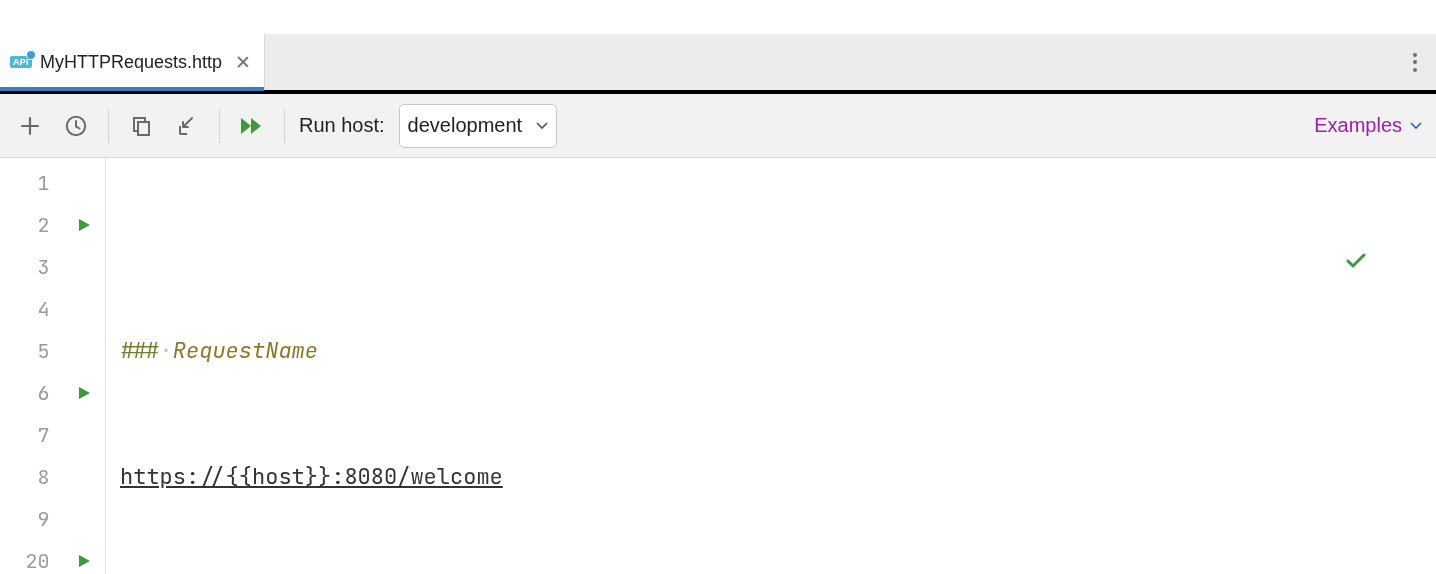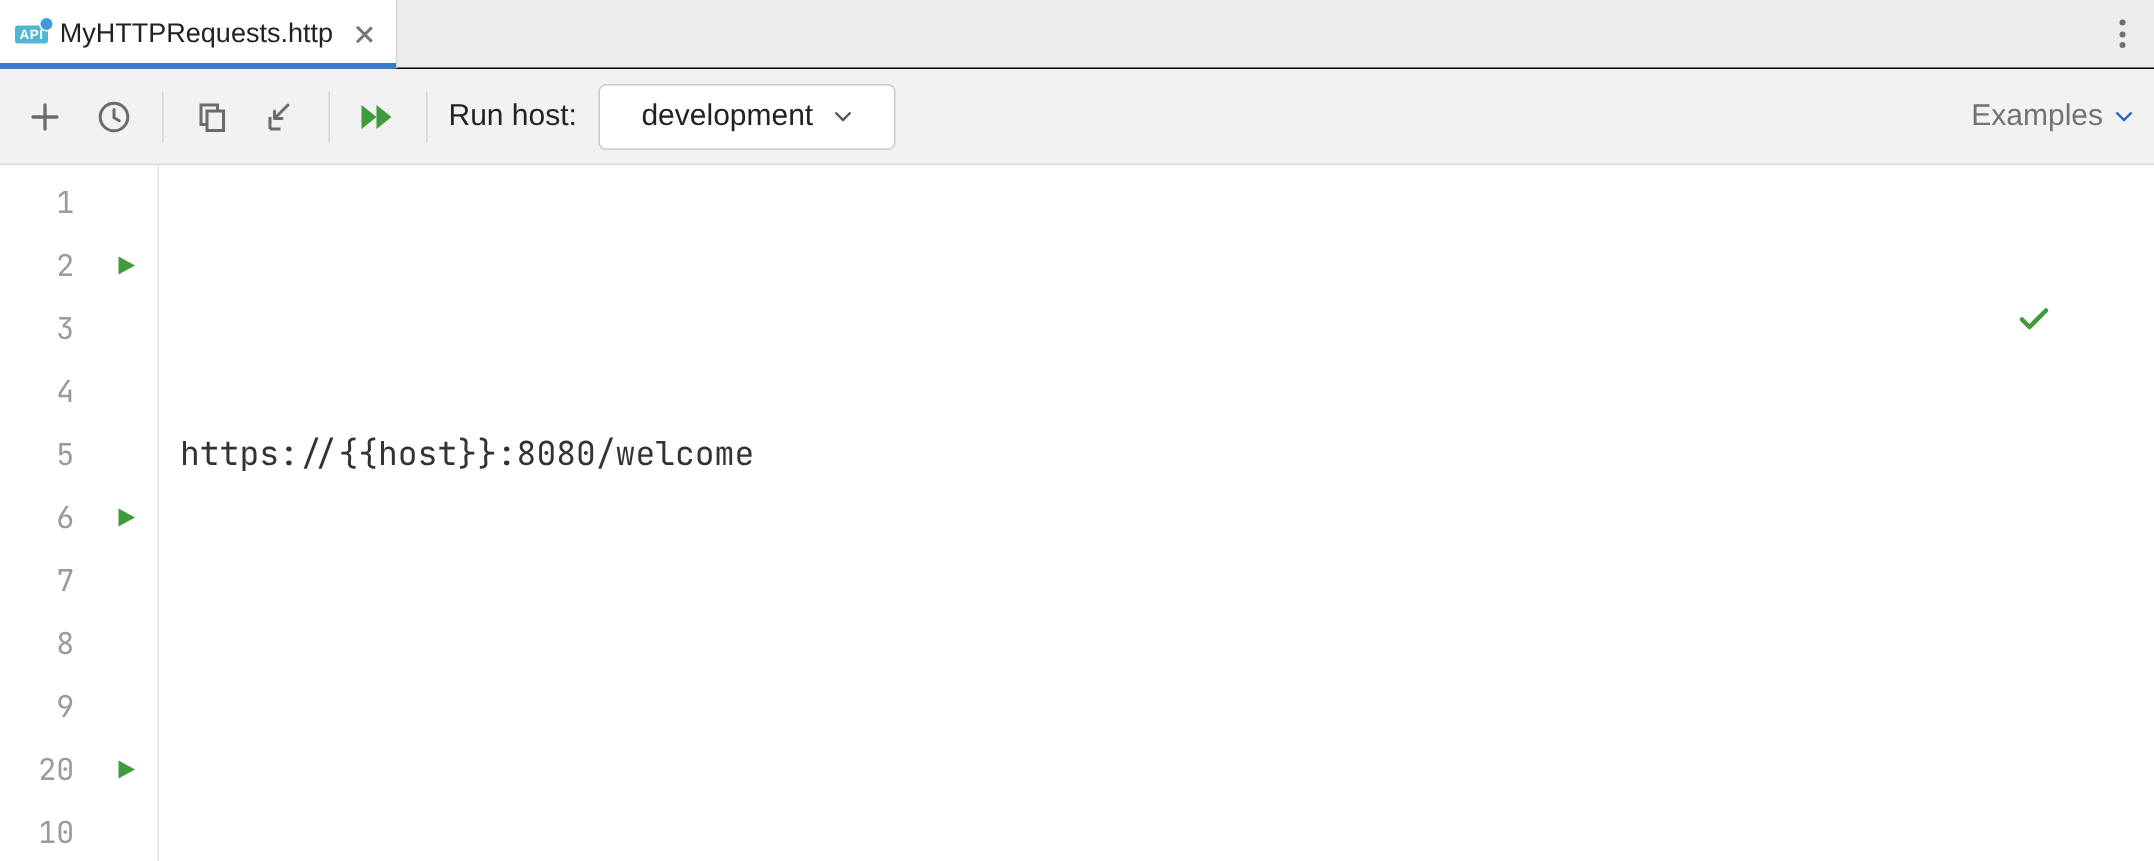--- a/index.html
+++ b/index.html
@@ -1,50 +1,50 @@
 <!DOCTYPE html>
 <html><head>
 <meta charset="utf-8">
 <style>
   * { margin: 0; padding: 0; box-sizing: border-box; }
   html, body { width: 1436px; height: 574px; font-family: -apple-system, "Segoe UI", Arial, sans-serif; background: #fff; }
 
   
-  .tabbar { height: 46px; background: #ececec; border-bottom: 1px solid #000000; display: flex; align-items: stretch; }
+  .tabbar { height: 60px; background: #ececec; border-bottom: 4px solid #000000; display: flex; align-items: stretch; margin-top: 34px; }
   .tab { display: flex; align-items: center; background: #fff; border-right: 1px solid #d7d7d7; padding: 0 14px 0 10px; gap: 8px; position: relative; }
   .tab::after { content: ""; position: absolute; left: 0; right: 0; bottom: -1px; height: 4px; background: #3b7dc4; }
   .api-badge { background:#4fb7d3; color:#fff; font-size:9px; font-weight:700; padding:1px 3px; border-radius:2px; font-family:Arial,sans-serif; letter-spacing:0.3px; position:relative; }
   .api-badge::before { content:""; position:absolute; top:-6px; right:-4px; width:8px; height:8px; border-radius:50%; background:#3f9ae0; border:1px solid #fff;}
   .tab-title { font-size: 18px; color:#222;text-align:center; }
   .close-x { width:14px; height:14px; position:relative; margin-left:6px; }
   .close-x::before, .close-x::after { content:""; position:absolute; left:6px; top:0; width:1.5px; height:14px; background:#777; }
   .close-x::before { transform: rotate(45deg);} .close-x::after{ transform: rotate(-45deg);}
   .tabbar-right { margin-left:auto; display:flex; align-items:center; padding:0 12px; }
   .kebab { width:18px; height:26px; display:flex; flex-direction:column; justify-content:space-evenly; align-items:center; }
   .kebab span { width:4px; height:4px; background:#6f6f6f; border-radius:50%; }
 
   
   .toolbar { height: 64px; background:#f2f2f2; border-bottom:1px solid #dadada; display:flex; align-items:center; padding:0 14px; gap:14px; }
   .tb-btn { width:32px; height:32px; display:flex; align-items:center; justify-content:center; color:#6b6b6b; }
   .tb-sep { width:1px; height:34px; background:#d3d3d3; margin:0 2px; }
   .runwith-label { font-size:20px; color:#222; margin-left:-2px; }
-  .env-select { height:44px; border:1px solid #c9c9c9; border-radius:5px; background:#fff; display:flex; align-items:center; padding:0 28px; gap:14px; font-size:20px; color:#222;}
-  .toolbar-right { margin-left:auto; display:flex; align-items:center; gap:8px; color:#737373; font-size:20px;}
+  .env-select { height:44px; border:1px solid #c9c9c9; border-radius:5px; background:#fff; display:flex; align-items:center; padding:0 8px; gap:14px; font-size:20px; color:#222;}
+  .toolbar-right { margin-left:auto; display:flex; align-items:center; gap:8px; color:#a21caf; font-size:20px;}
 
   
   .editor { display:flex; height: calc(574px - 46px - 64px); position:relative;}
   .gutter { width:106px; border-right:1px solid #e3e3e3; padding-top:4px; }
   .grow { display:flex; height:42px; align-items:center; }
   .lineno { width:64px; text-align:right; padding-right:14px; font-family:"JetBrains Mono","Menlo","Consolas",monospace; font-size:20px; color:#9a9a9a; }
   .runicon { width:42px; display:flex; align-items:center; justify-content:center; }
   .code { flex:1; padding:4px 8px 0 14px; font-family:"JetBrains Mono","Menlo","Consolas",monospace; font-size:22px; line-height:42px; white-space:pre; position:relative;}
   .cline { height:42px; }
   .c-gold { color:#8a7a28; font-style: italic; }
   .c-olive { color:#7b7b2c; }
-  .c-url { color:#333; }
+  .c-url { color:#333; text-decoration: underline; }
   .c-ws { color:#c7c7c7; }
 
   .check { position:absolute; top:8px; right:12px; color:#3e9a3a;}
 
   svg { display:block; }
 </style>
 </head>
 <body>
 
 <div class="tabbar">
@@ -171,20 +171,21 @@
       </div>
   </div>
 
   <div class="code">
     <div class="check">
       <svg width="22" height="22" viewBox="0 0 22 22">
           <path d="M3 11l5 5L19 5" stroke="#3e9a3a" stroke-width="3" fill="none" stroke-linecap="round" stroke-linejoin="round"></path>
         </svg>
     </div>
 
+    <div class="cline"><span class="c-olive">###</span><span class="c-ws">·</span><span class="c-gold">RequestName</span></div>
     <div class="cline"><span class="c-url">https://{{host}}:8080/welcome</span></div>
     <div class="cline"></div>
     
     
     
     
     
     
     
     

